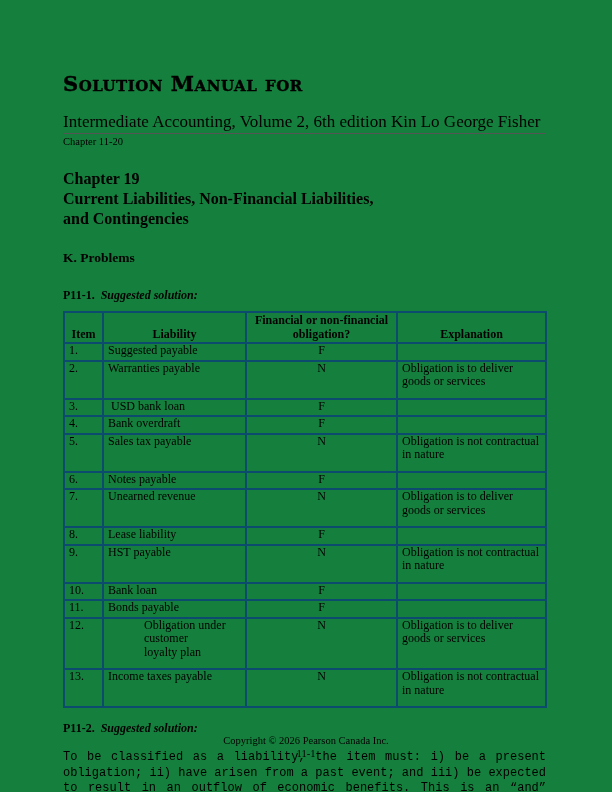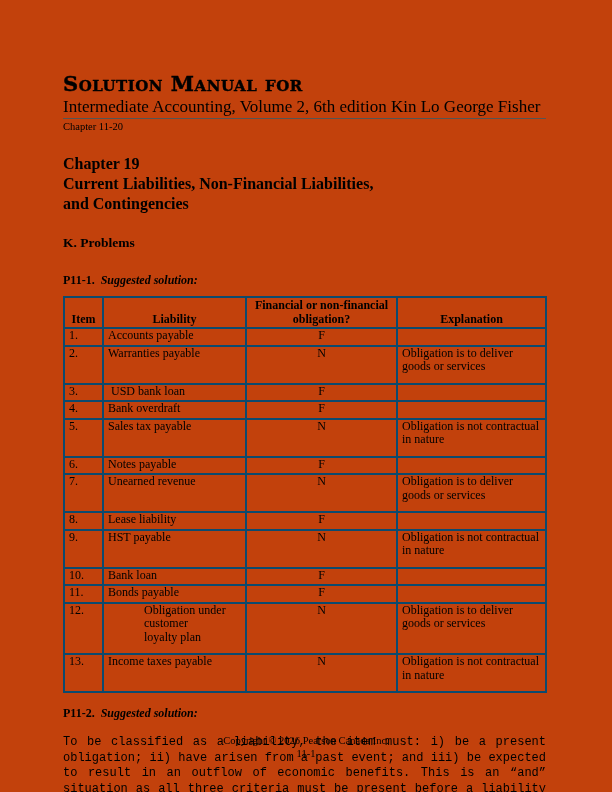--- a/index.html
+++ b/index.html
@@ -1,20 +1,20 @@
 <!DOCTYPE html>
 <html><head>
 <meta charset="utf-8">
 <style>
   * { margin: 0; padding: 0; box-sizing: border-box; }
   html, body { background: #e8e8e8; }
   .page {
     width: 612px;
     height: 792px;
-    background: #c2410c;
+    background: #15803d;
     position: relative;
     margin: 0 auto;
     font-family: "Liberation Serif", "DejaVu Serif", serif;
     color: #000000;
     overflow: hidden;
   }
   .content {
     position: absolute;
     left: 63px;
     top: 73px;
@@ -25,21 +25,21 @@
     font-weight: bold;
     font-variant: small-caps;
     font-size: 21px;
     line-height: 21px;
     letter-spacing: 0.5px;
     -webkit-text-stroke: 0.4px #000;
   }
   .book-title {
     font-size: 17px;
     line-height: 21px;
-    margin-top: 2px;
+    margin-top: 17px;
   }
   .header-rule {
     border-bottom: 1.5px solid #555;
     margin-top: 1px;
   }
   .chapter-range {
     font-size: 10.5px;
     line-height: 13px;
     margin-top: 1px;
   }
@@ -145,21 +145,21 @@
           <th class="col-item">Item</th>
           <th class="col-liability">Liability</th>
           <th class="col-obligation">Financial or non-financial
 obligation?</th>
           <th class="col-explanation">Explanation</th>
         </tr>
       </thead>
       <tbody>
           <tr>
             <td class="col-item">1.</td>
-            <td class="col-liability" style="white-space: pre-line;">Accounts payable</td>
+            <td class="col-liability" style="white-space: pre-line;">Suggested payable</td>
             <td class="col-obligation">F</td>
             <td class="col-explanation"></td>
           </tr>
           <tr class="tall">
             <td class="col-item">2.</td>
             <td class="col-liability" style="white-space: pre-line;">Warranties payable</td>
             <td class="col-obligation">N</td>
             <td class="col-explanation">Obligation is to deliver
 goods or services</td>
           </tr>

